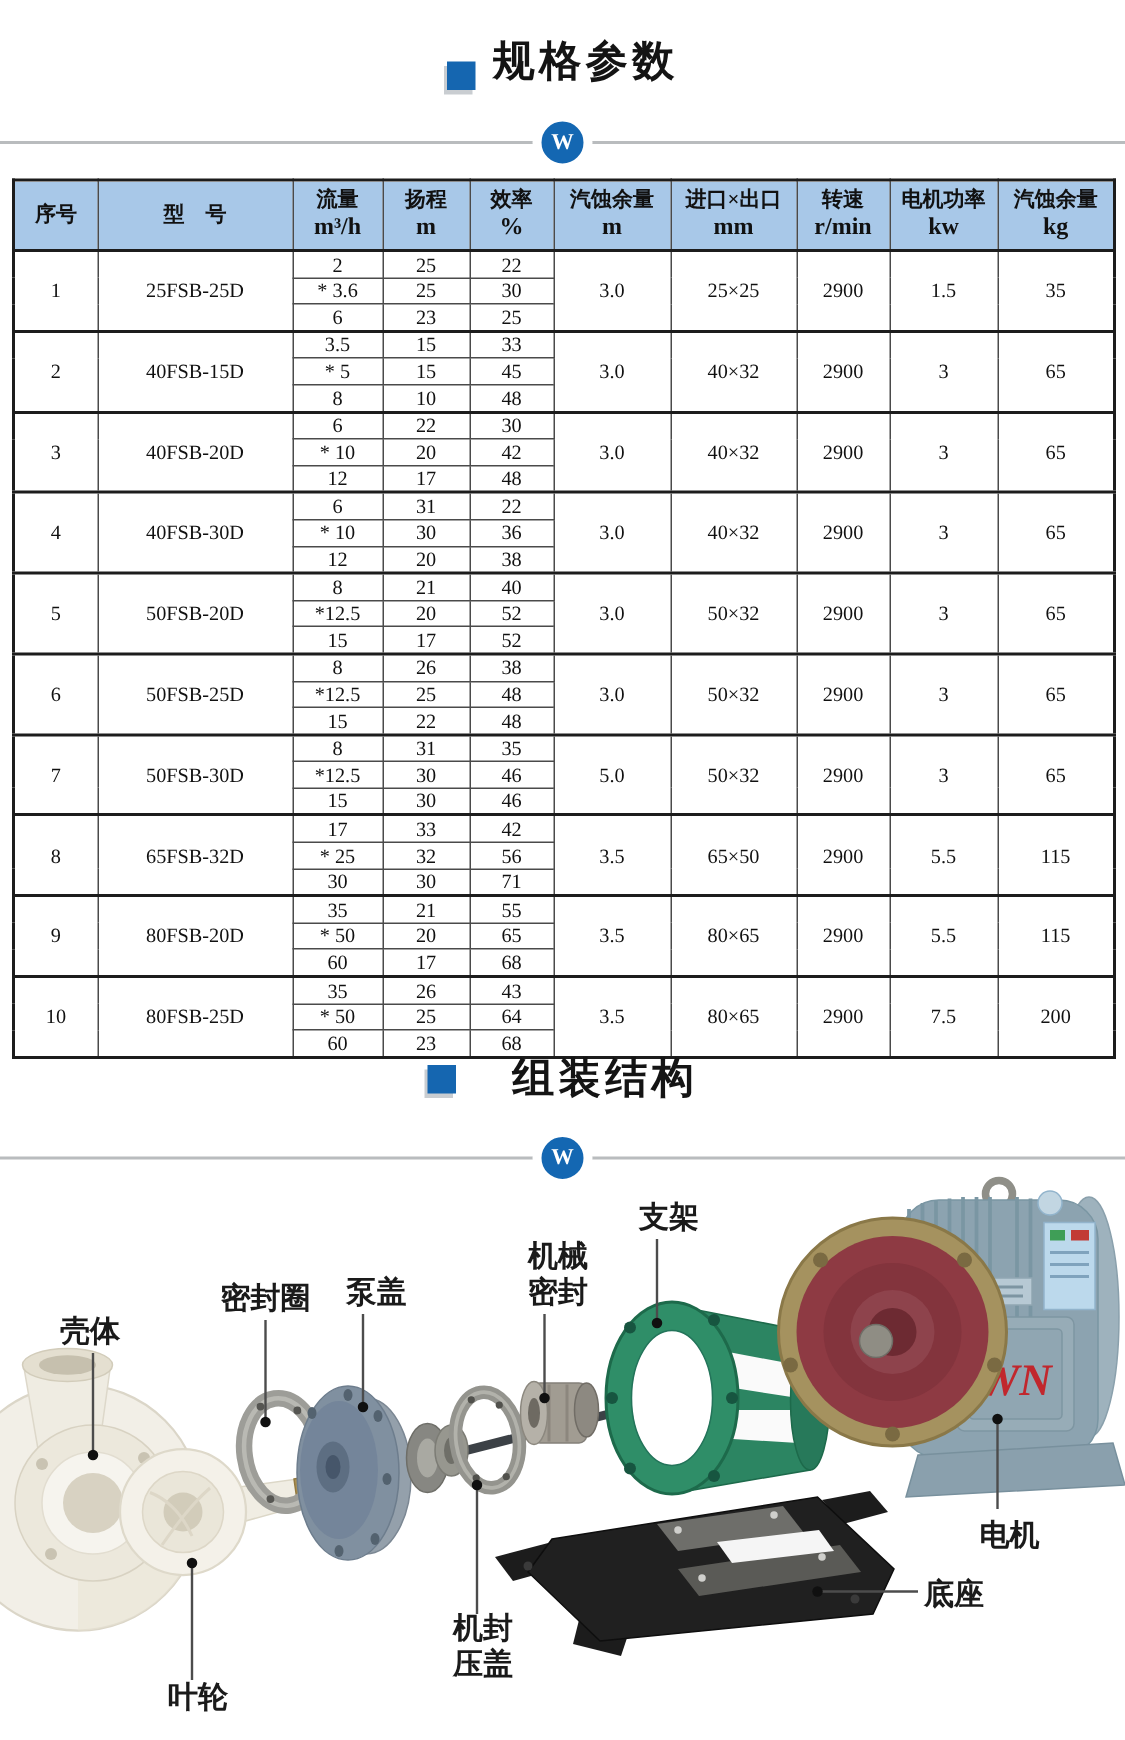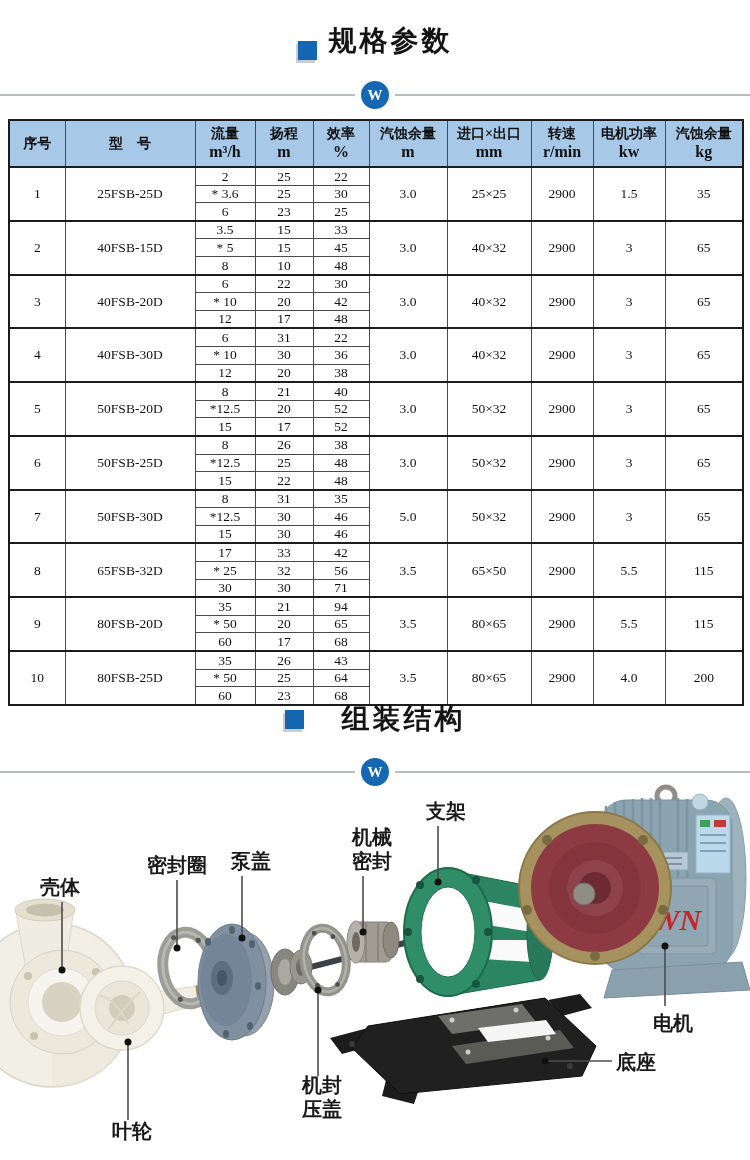--- a/index.html
+++ b/index.html
@@ -292,21 +292,21 @@
           <tr>
             <td>30</td>
             <td>30</td>
             <td>71</td>
           </tr>
           <tr class="group-start">
             <td rowspan="3">9</td>
             <td rowspan="3">80FSB-20D</td>
             <td>35</td>
             <td>21</td>
-            <td>94</td>
+            <td>55</td>
             <td rowspan="3">3.5</td>
             <td rowspan="3">80×65</td>
             <td rowspan="3">2900</td>
             <td rowspan="3">5.5</td>
             <td rowspan="3">115</td>
           </tr>
           <tr>
             <td>* 50</td>
             <td>20</td>
             <td>65</td>
@@ -318,21 +318,21 @@
           </tr>
           <tr class="group-start">
             <td rowspan="3">10</td>
             <td rowspan="3">80FSB-25D</td>
             <td>35</td>
             <td>26</td>
             <td>43</td>
             <td rowspan="3">3.5</td>
             <td rowspan="3">80×65</td>
             <td rowspan="3">2900</td>
-            <td rowspan="3">4.0</td>
+            <td rowspan="3">7.5</td>
             <td rowspan="3">200</td>
           </tr>
           <tr>
             <td>* 50</td>
             <td>25</td>
             <td>64</td>
           </tr>
           <tr>
             <td>60</td>
             <td>23</td>

